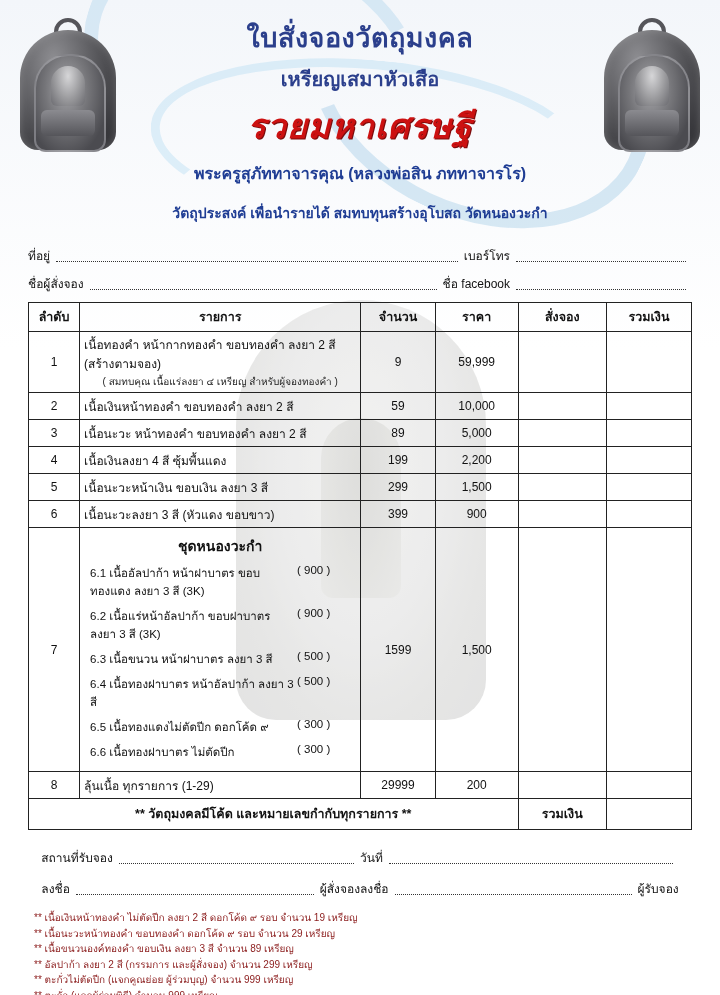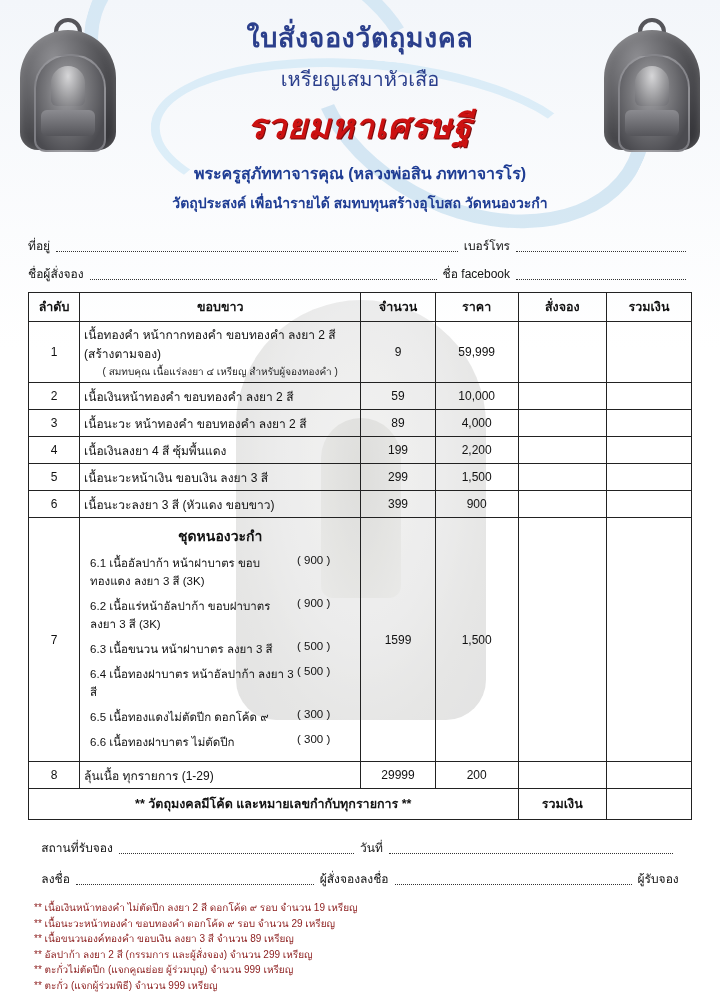--- a/index.html
+++ b/index.html
@@ -118,21 +118,21 @@
   }
   .h-line1 {
     font-family: "Liberation Sans", sans-serif;
     font-size: 27px;
     font-weight: bold;
     color: #2b3f8c;
     letter-spacing: .5px;
   }
   .h-line2 {
     font-size: 20px;
-    font-weight: normal;
+    font-weight: bold;
     color: #2b3f8c;
     margin-top: 4px;
   }
   .h-line3 {
     font-family: "Liberation Serif", serif;
     font-style: italic;
     font-size: 34px;
     font-weight: bold;
     color: #cc1111;
     margin-top: 4px;
@@ -142,21 +142,21 @@
   .h-line4 {
     font-size: 16px;
     font-weight: bold;
     color: #1f3d94;
     margin-top: 8px;
   }
   .h-line5 {
     font-size: 14px;
     font-weight: bold;
     color: #1f3d94;
-    margin-top: 6px;
+    margin-top: 16px;
   }
 
   
   .fields {
     position: relative;
     z-index: 3;
     margin: 22px 28px 8px 28px;
     font-size: 12px;
     color: #111;
   }
@@ -313,21 +313,21 @@
       <span class="dots"></span>
       <span class="fl">ชื่อ facebook</span>
       <span class="dots short"></span>
     </div>
   </div>
 
   <table class="order">
     <thead>
       <tr>
         <th class="c-no">ลำดับ</th>
-        <th class="c-item">ขอบขาว</th>
+        <th class="c-item">รายการ</th>
         <th class="c-qty">จำนวน</th>
         <th class="c-price">ราคา</th>
         <th class="c-ord">สั่งจอง</th>
         <th class="c-sum">รวมเงิน</th>
       </tr>
     </thead>
     <tbody>
 
       <tr class="row-h">
         <td class="c-no">1</td>
@@ -347,21 +347,21 @@
         <td class="c-qty">59</td>
         <td class="c-price">10,000</td>
         <td class="c-ord"></td>
         <td class="c-sum"></td>
       </tr>
 
       <tr class="row-h">
         <td class="c-no">3</td>
         <td class="c-item">เนื้อนะวะ หน้าทองคำ ขอบทองคำ ลงยา 2 สี</td>
         <td class="c-qty">89</td>
-        <td class="c-price">4,000</td>
+        <td class="c-price">5,000</td>
         <td class="c-ord"></td>
         <td class="c-sum"></td>
       </tr>
 
       <tr class="row-h">
         <td class="c-no">4</td>
         <td class="c-item">เนื้อเงินลงยา 4 สี ซุ้มพื้นแดง</td>
         <td class="c-qty">199</td>
         <td class="c-price">2,200</td>
         <td class="c-ord"></td>

